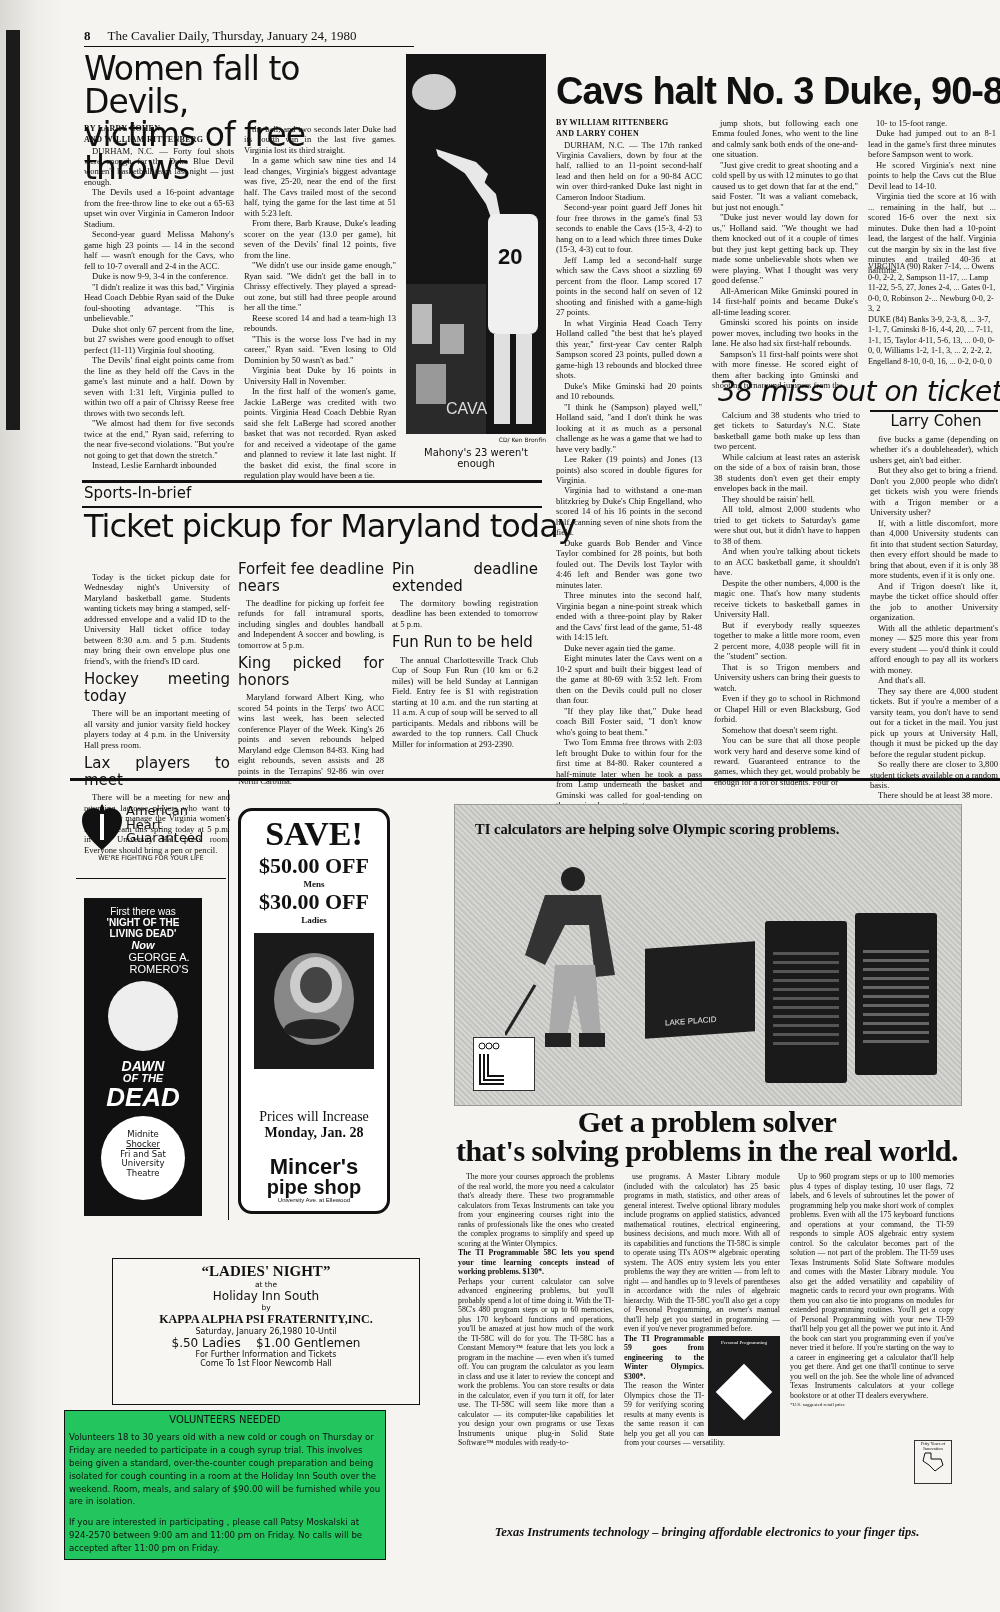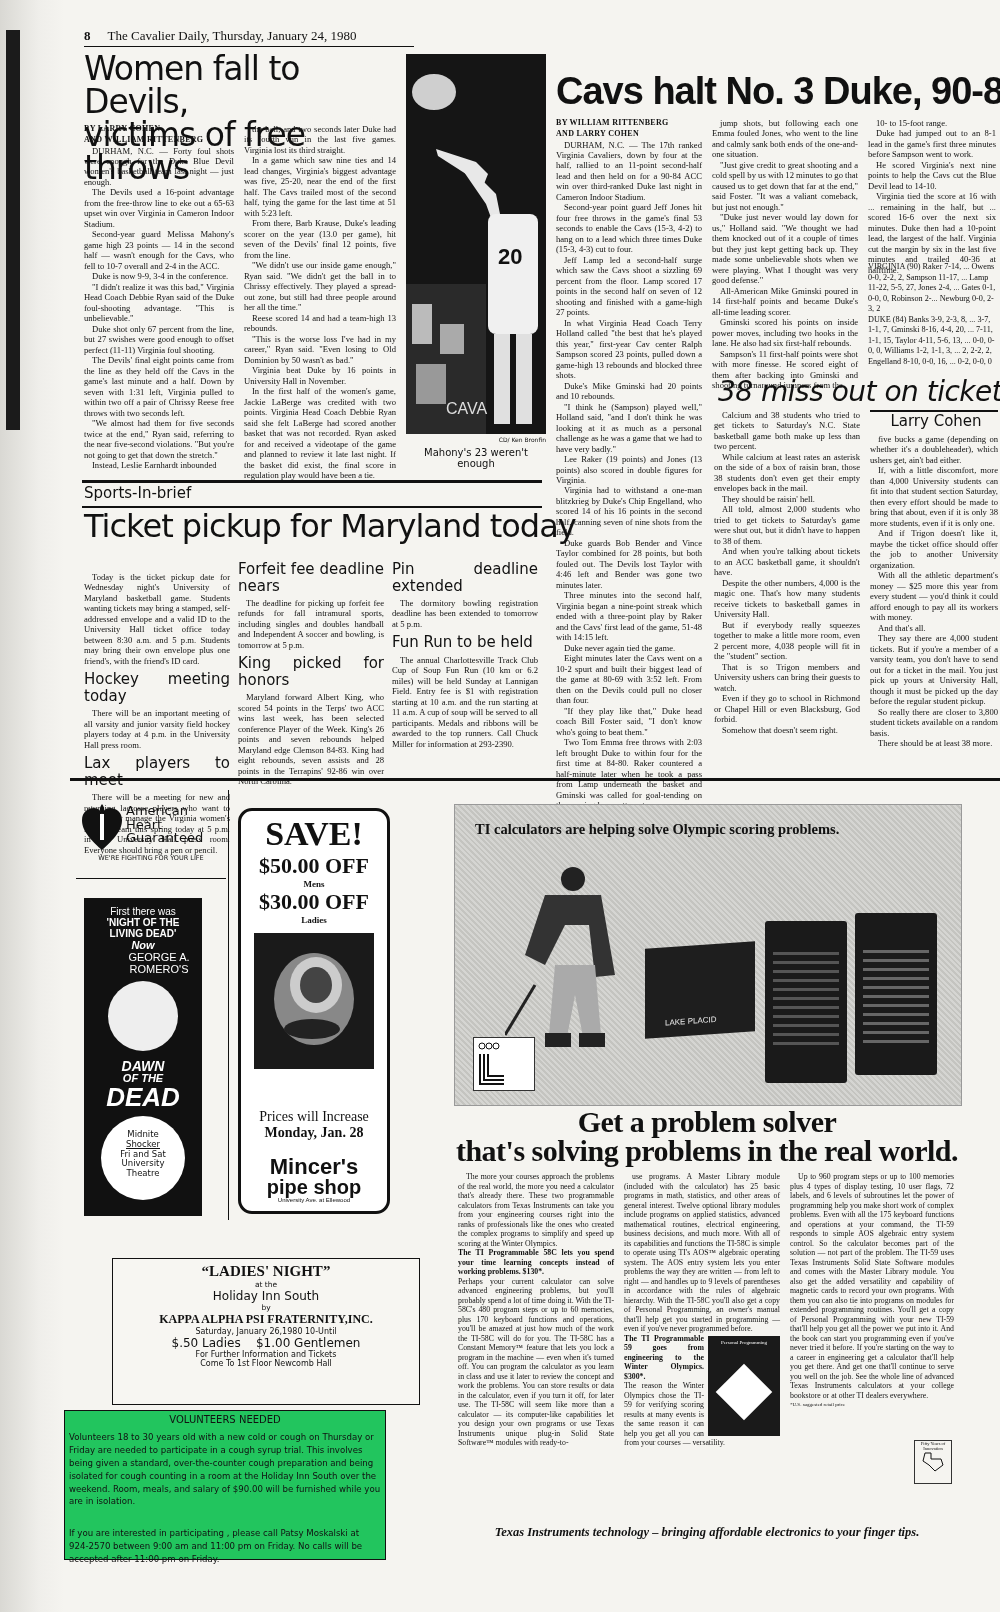--- a/index.html
+++ b/index.html
@@ -138,24 +138,26 @@
   <p>Calcium and 38 students who tried to get tickets to Saturday's N.C. State basketball game both make up less than two percent.</p>
   <p>While calcium at least rates an asterisk on the side of a box of raisin bran, those 38 students don't even get their empty envelopes back in the mail.</p>
   <p>They should be raisin' hell.</p>
   <p>All told, almost 2,000 students who tried to get tickets to Saturday's game were shut out, but it didn't have to happen to 38 of them.</p>
   <p>And when you're talking about tickets to an ACC basketball game, it shouldn't have.</p>
   <p>Despite the other numbers, 4,000 is the magic one. That's how many students receive tickets to basketball games in University Hall.</p>
   <p>But if everybody really squeezes together to make a little more room, even 2 percent more, 4,038 people will fit in the "student" section.</p>
   <p>That is so Trigon members and University ushers can bring their guests to watch.</p>
   <p>Even if they go to school in Richmond or Chapel Hill or even Blacksburg, God forbid.</p>
   <p>Somehow that doesn't seem right.</p>
+  <p>You can be sure that all those people work very hard and deserve some kind of reward. Guaranteed entrance to the games, which they get, would probably be enough for a lot of students. Four or</p>
 </div>
 
 <div class="abs col" style="left:870px;top:434px;width:128px;">
   <p>five bucks a game (depending on whether it's a doubleheader), which ushers get, ain't bad either.</p>
+  <p>But they also get to bring a friend. Don't you 2,000 people who didn't get tickets wish you were friends with a Trigon member or a University usher?</p>
   <p>If, with a little discomfort, more than 4,000 University students can fit into that student section Saturday, then every effort should be made to bring that about, even if it is only 38 more students, even if it is only one.</p>
   <p>And if Trigon doesn't like it, maybe the ticket office should offer the job to another University organization.</p>
   <p>With all the athletic department's money — $25 more this year from every student — you'd think it could afford enough to pay all its workers with money.</p>
   <p>And that's all.</p>
   <p>They say there are 4,000 student tickets. But if you're a member of a varsity team, you don't have to send out for a ticket in the mail. You just pick up yours at University Hall, though it must be picked up the day before the regular student pickup.</p>
   <p>So really there are closer to 3,800 student tickets available on a random basis.</p>
   <p>There should be at least 38 more.</p>
 </div>
 
 <div class="rule" style="left:82px;top:480px;width:460px;height:3px;"></div>
@@ -252,21 +254,21 @@
   <div style="font-family:'Liberation Serif',serif;font-weight:bold;font-size:12px;">KAPPA ALPHA PSI FRATERNITY,INC.</div>
   <div style="font-size:8px;">Saturday, January 26,1980  10-Until</div>
   <div style="font-size:12px;white-space:pre;">$.50 Ladies    $1.00 Gentlemen</div>
   <div style="font-size:8px;">For Further Information and Tickets</div>
   <div style="font-size:8px;">Come To 1st Floor Newcomb Hall</div>
 </div>
 
 <div class="abs box" style="left:64px;top:1410px;width:322px;height:150px;font-family:'DejaVu Sans',sans-serif;background:#22c55e;padding:0 4px;box-sizing:border-box;">
   <div style="text-align:center;font-size:10px;margin:3px 0 6px;">VOLUNTEERS NEEDED</div>
   <div style="font-size:8.6px;line-height:1.5;">Volunteers 18 to 30 years old with a new cold or cough on Thursday or Friday are needed to participate in a cough syrup trial. This involves being given a standard, over-the-counter cough preparation and being isolated for cough counting in a room at the Holiday Inn South over the weekend. Room, meals, and salary of $90.00 will be furnished while you are in isolation.</div>
-  <div style="font-size:8.6px;line-height:1.5;margin-top:19px;">If you are interested in participating , please call Patsy Moskalski at 924-2570 between 9:00 am and 11:00 pm on Friday. No calls will be accepted after 11:00 pm on Friday.</div>
+  <div style="font-size:8.6px;line-height:1.5;margin-top:8px;">If you are interested in participating , please call Patsy Moskalski at 924-2570 between 9:00 am and 11:00 pm on Friday. No calls will be accepted after 11:00 pm on Friday.</div>
 </div>
 
 <div class="abs ti-photo" style="left:454px;top:804px;width:506px;height:300px;border:1px solid #999;">
   <div class="abs" style="left:20px;top:16px;font-family:'Liberation Serif',serif;font-weight:bold;font-size:14.5px;white-space:nowrap;">TI calculators are helping solve Olympic scoring problems.</div>
   <svg class="abs" style="left:50px;top:60px;" width="140" height="190" viewBox="0 0 140 190">
     <circle cx="68" cy="14" r="12" fill="#222"></circle>
     <path d="M40 30 L96 30 L110 110 L90 112 L84 60 L60 60 L40 100 L20 90 Z" fill="#333"></path>
     <path d="M50 100 L90 100 L96 170 L78 172 L70 130 L62 172 L44 170 Z" fill="#aaa"></path>
     <line x1="0" y1="170" x2="30" y2="120" stroke="#222" stroke-width="3"></line>
     <rect x="40" y="168" width="26" height="14" fill="#222"></rect>

